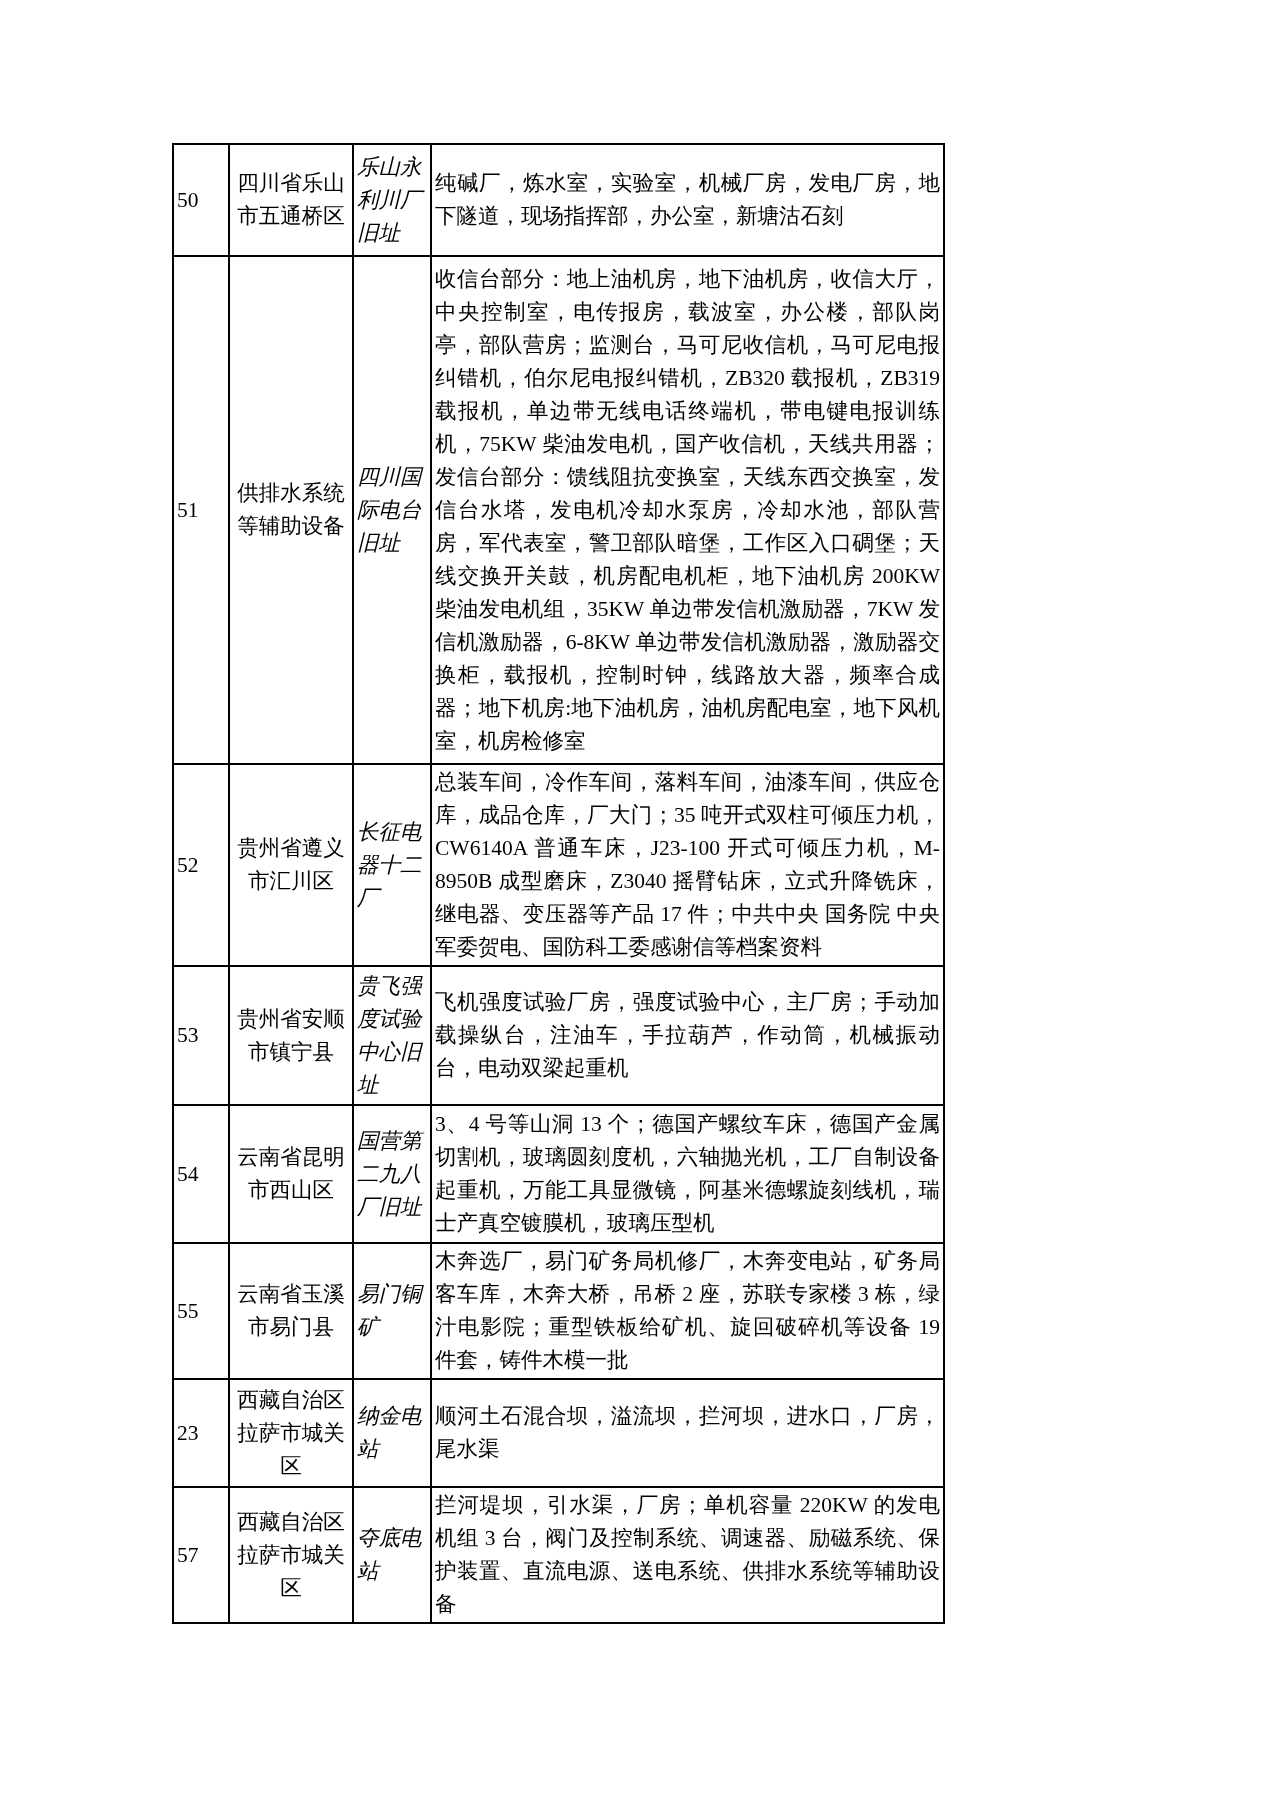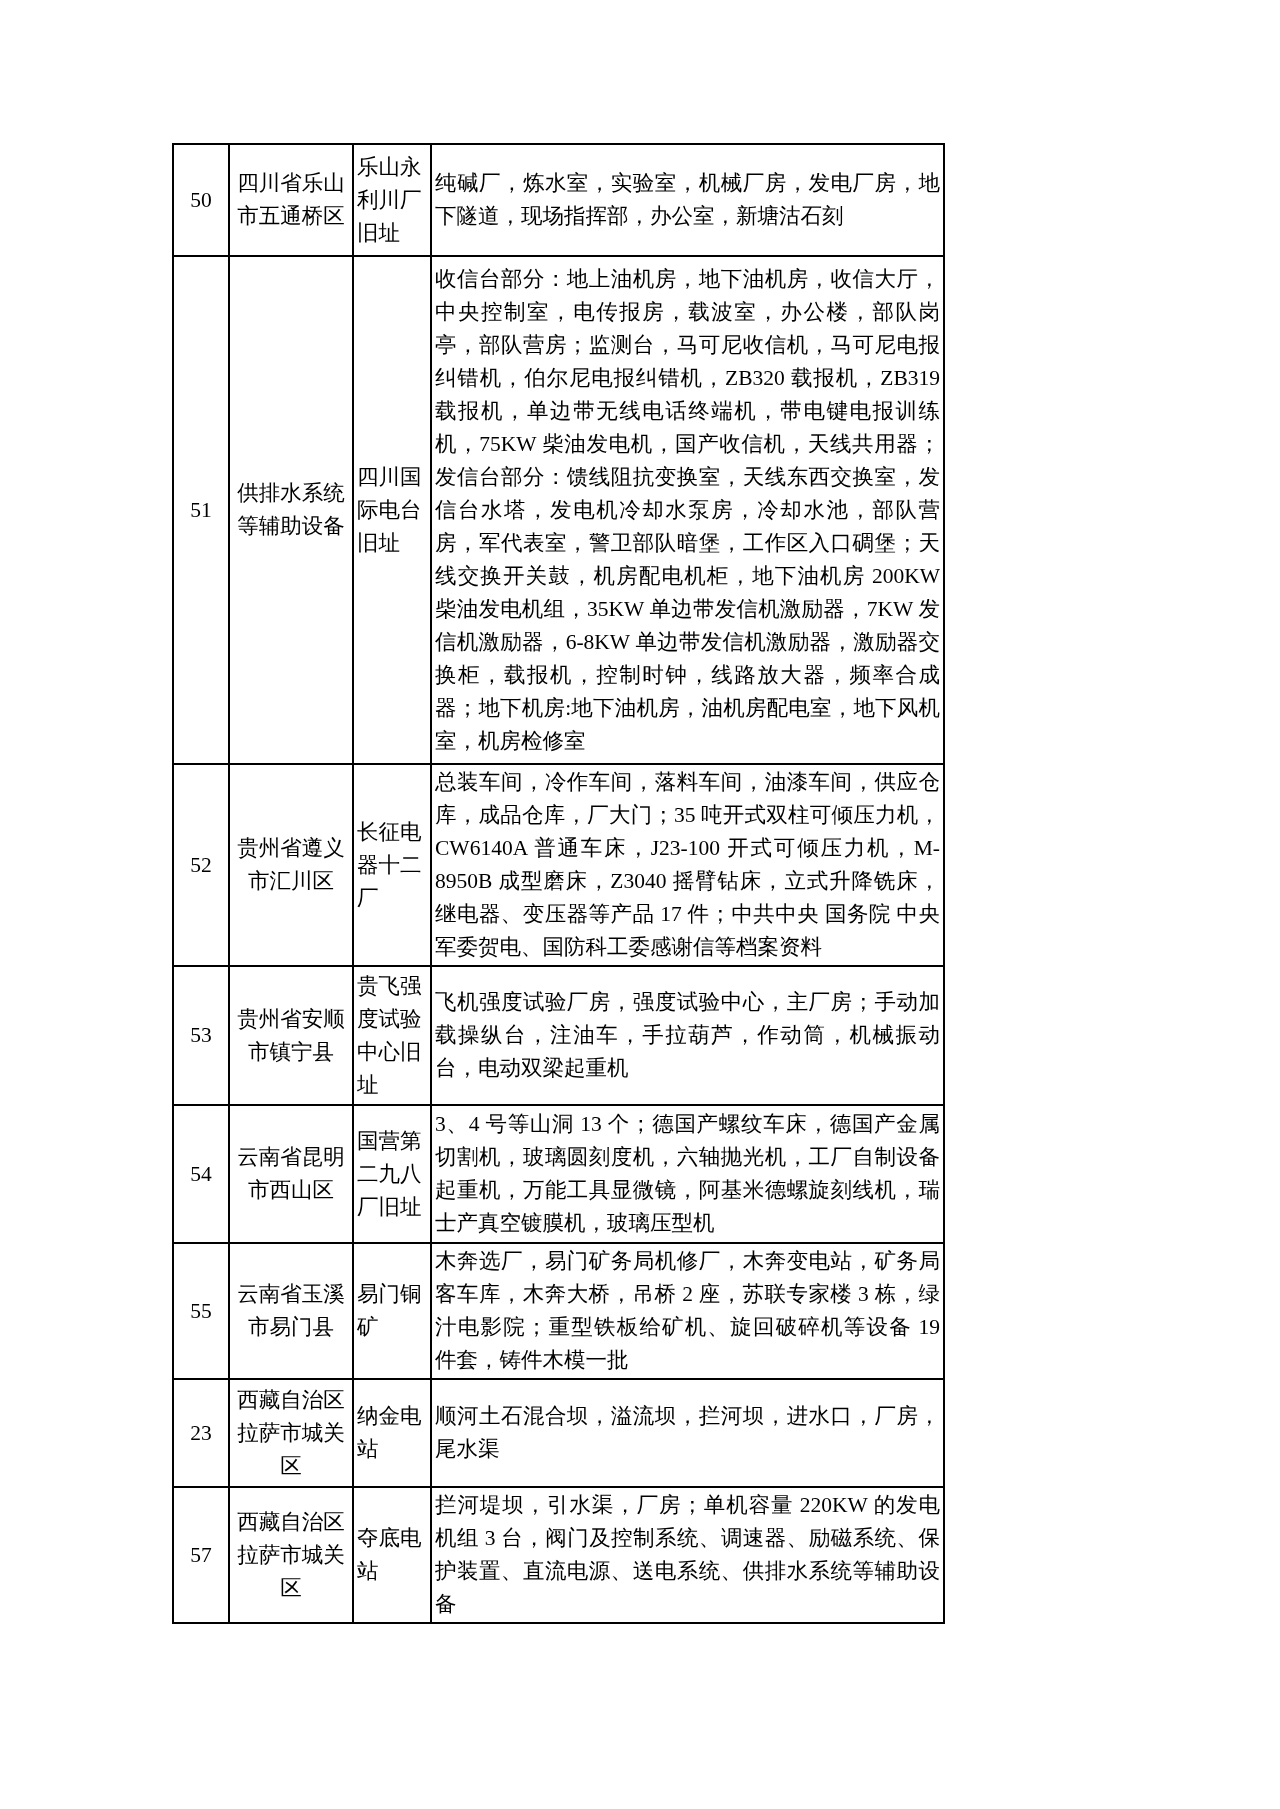--- a/index.html
+++ b/index.html
@@ -31,31 +31,32 @@
     line-height: 33px;
     padding: 1px 3px;
     overflow: hidden;
   }
   col.c-no   { width: 56px; }
   col.c-loc  { width: 124px; }
   col.c-site { width: 78px; }
   col.c-desc { width: 513px; }
 
   td.no {
-    text-align: center;
+    text-align: left;
   }
   td.loc {
     text-align: center;
     padding-left: 5px;
     padding-right: 3px;
   }
   td.site {
     text-align: left;
     padding-left: 4px;
     padding-right: 2px;
+    font-style: italic;
   }
   td.desc {
     text-align: justify;
     text-align-last: left;
     padding-left: 5px;
     padding-right: 4px;
   }
 
   tr.r1 { height: 112px; }
   tr.r2 { height: 508px; }

